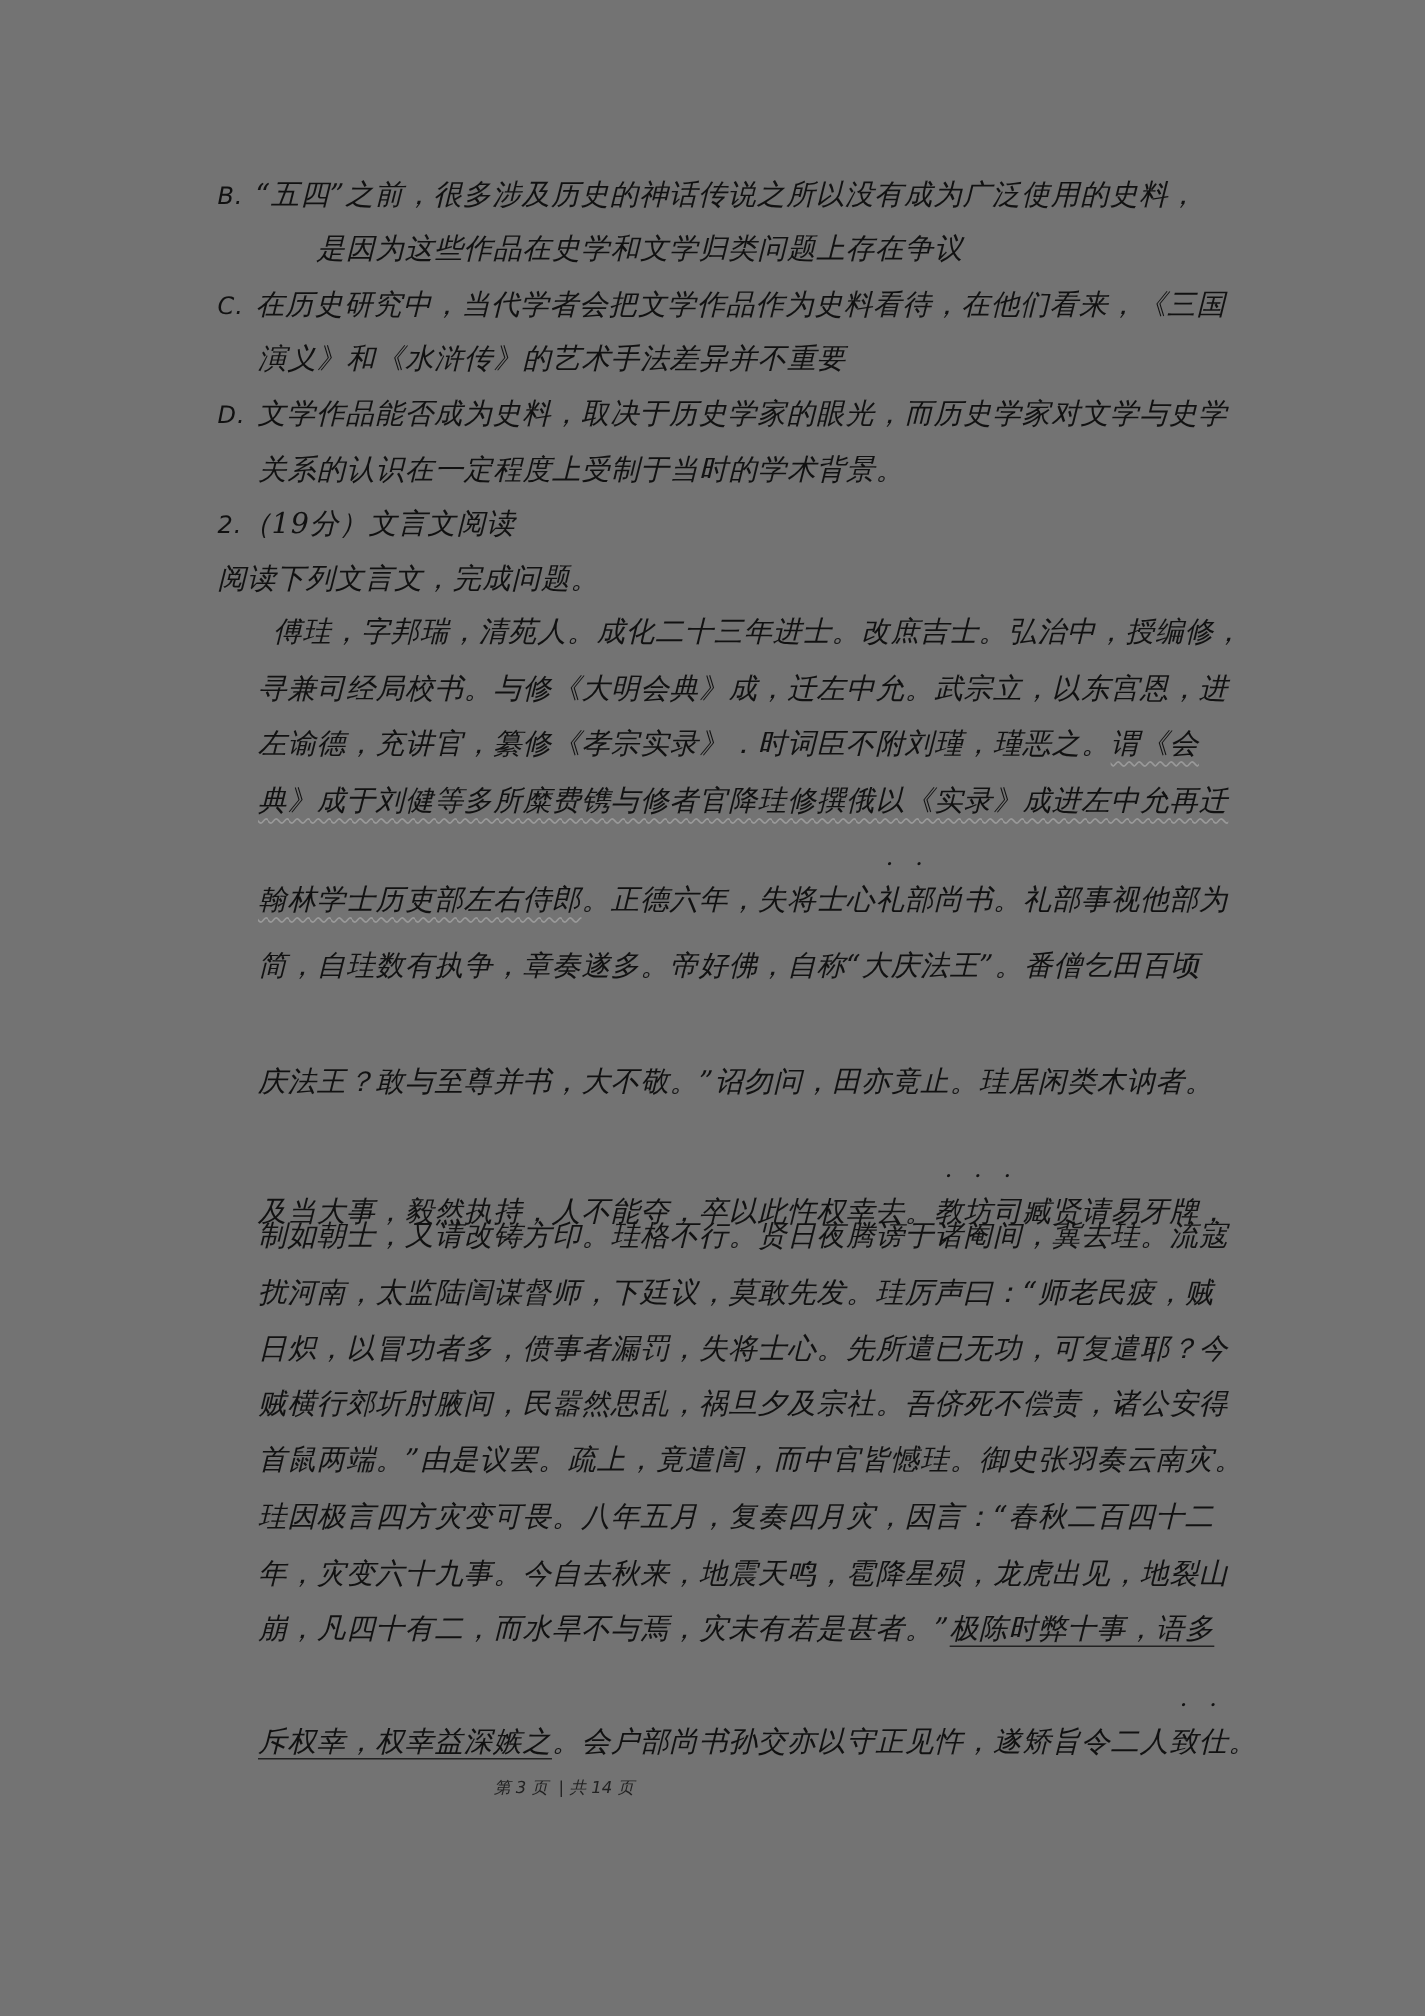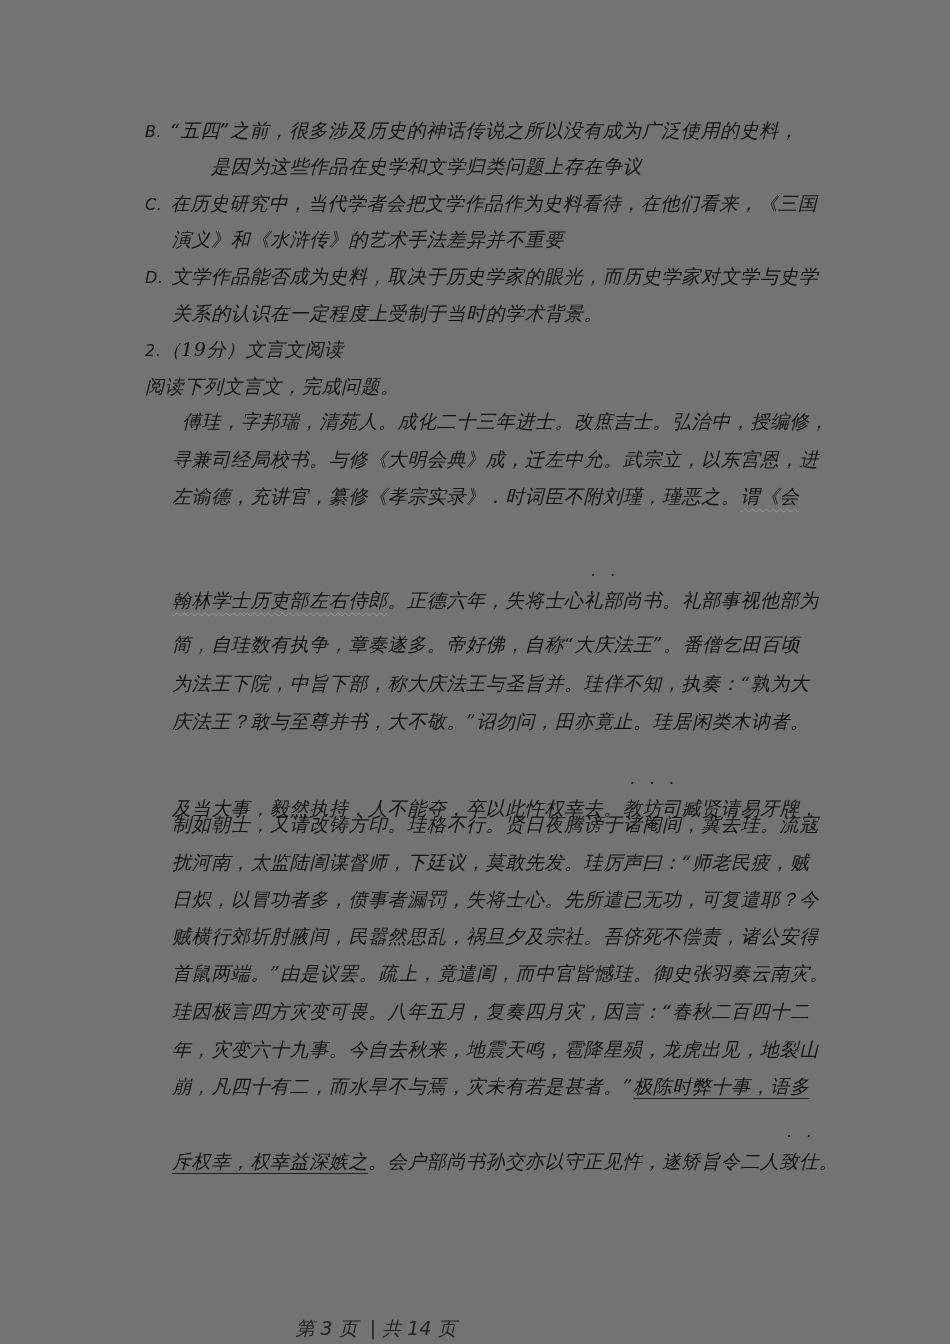--- a/index.html
+++ b/index.html
@@ -6,21 +6,21 @@
   body { width: 950px; height: 1344px; position: relative; overflow: hidden;
          font-family: "DejaVu Serif", "Liberation Serif", serif; color: #111; }
   .page { position: absolute; left: 0; top: 0; width: 950px; height: 1344px; background: #737373; font-style: italic; }
   .line { position: absolute; font-size: 19px; line-height: 24px; white-space: nowrap; letter-spacing: 0.6px; }
   .opt-label { font-family: "DejaVu Sans", "Liberation Sans", sans-serif; font-size: 16px; margin-right: 8px; }
   .num { font-family: "DejaVu Sans", "Liberation Sans", sans-serif; font-size: 16px; }
   .wavy { text-decoration: underline wavy #9a9a9a; text-decoration-thickness: 1px; text-underline-offset: 5px; }
   .under { text-decoration: underline solid #222; text-underline-offset: 5px; }
   .dot { position: relative; display: inline-block; }
   .dot::before { content: "·"; position: absolute; top: -20px; left: 50%; transform: translateX(-50%); font-size: 16px; line-height: 16px; color: #111; }
-  .footer { position: absolute; left: 0; width: 752px; top: 1316px; text-align: center; font-size: 19px;
+  .footer { position: absolute; left: 0; width: 752px; top: 1184px; text-align: center; font-size: 11px;
             font-family: "DejaVu Sans", "Liberation Sans", sans-serif; color: #222; }
 </style>
 </head>
 <body>
 
 <div class="page">
 
   <div class="line" style="left:145px; top:118px;">
     <span class="opt-label">B.</span><span>“五四”之前，很多涉及历史的神话传说之所以没有成为广泛使用的史料，</span>
   </div>
@@ -39,25 +39,27 @@
   <div class="line" style="left:145px; top:337px;">
     <span class="num">2.</span><span>（19分）文言文阅读</span>
   </div>
   <div class="line" style="left:145px; top:374px;">阅读下列文言文，完成问题。</div>
 
   <div class="line" style="left:182px; top:409px;">傅珪，字邦瑞，清苑人。成化二十三年进士。改庶吉士。弘治中，授编修，</div>
   <div class="line" style="left:172px; top:447px;">寻兼司经局校书。与修《大明会典》成，迁左中允。武宗立，以东宫恩，进</div>
   <div class="line" style="left:172px; top:484px;">
     <span>左谕德，充讲官，纂修《孝宗实录》．时词臣不附刘瑾，瑾恶之。</span><span class="wavy">谓《会</span>
   </div>
+  <div class="line" style="left:172px; top:522px;">
+    <span class="wavy">典》成于刘健等多所糜费镌与修者官降珪修撰俄以《实录》成进左中允再迁</span>
+  </div>
   <div class="line" style="left:172px; top:588px;">
     <span class="wavy">翰林学士历吏部左右侍郎</span><span>。正德六年，失将士心</span><span class="dot">礼</span><span class="dot">部</span><span>尚书。礼部事视他部为</span>
   </div>
   <div class="line" style="left:172px; top:632px;">简，自珪数有执争，章奏遂多。帝好佛，自称“大庆法王”。番僧乞田百顷</div>
-  <div class="line" style="left:172px; top:671px;">为法王下院，中旨下部，称大庆法王与圣旨并。珪佯不知，执奏：“孰为大</div>
   <div class="line" style="left:172px; top:709px;">庆法王？敢与至尊并书，大不敬。”诏勿问，田亦竟止。珪居闲类木讷者。</div>
   <div class="line" style="left:172px; top:773px;margin-top:23px;">
     <span>及当大事，毅然执持，人不能夺，卒以此忤权幸去。</span><span class="dot">教</span><span class="dot">坊</span><span class="dot">司</span><span>臧贤请易牙牌，</span>
   </div>
   <div class="line" style="left:172px; top:812px;">制如朝士，又请改铸方印。珪格不行。贤日夜腾谤于诸阉间，冀去珪。流寇</div>
   <div class="line" style="left:172px; top:850px;">扰河南，太监陆訚谋督师，下廷议，莫敢先发。珪厉声曰：“师老民疲，贼</div>
   <div class="line" style="left:172px; top:887px;">日炽，以冒功者多，偾事者漏罚，失将士心。先所遣已无功，可复遣耶？今</div>
   <div class="line" style="left:172px; top:924px;">贼横行郊圻肘腋间，民嚣然思乱，祸旦夕及宗社。吾侪死不偿责，诸公安得</div>
   <div class="line" style="left:172px; top:961px;">首鼠两端。”由是议罢。疏上，竟遣訚，而中官皆憾珪。御史张羽奏云南灾。</div>
   <div class="line" style="left:172px; top:999px;text-align:center;">珪因极言四方灾变可畏。八年五月，复奏四月灾，因言：“春秋二百四十二</div>

